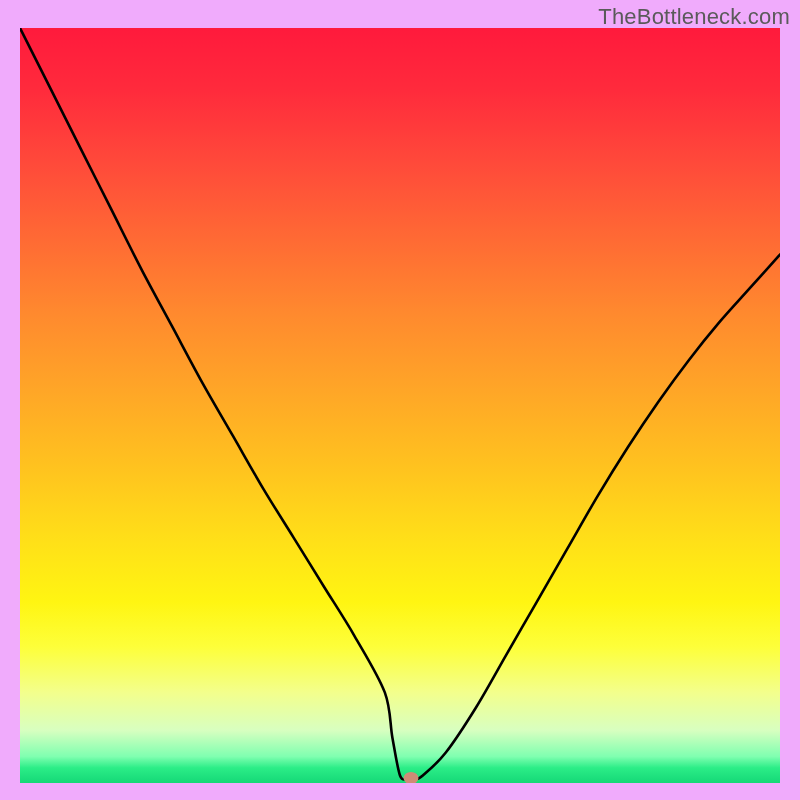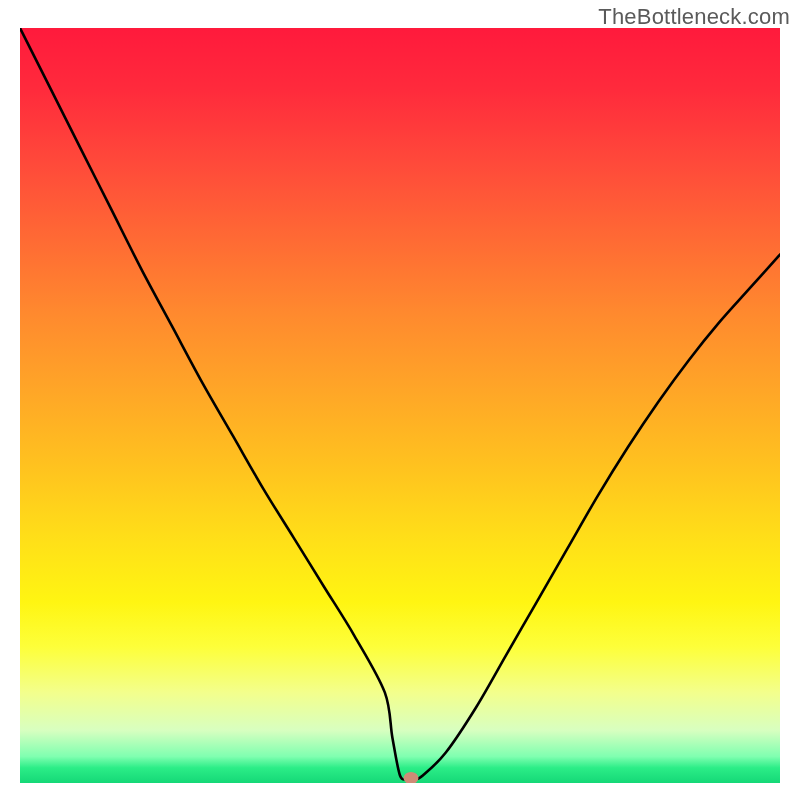--- a/index.html
+++ b/index.html
@@ -8,21 +8,21 @@
     width: 800px;
     height: 800px;
     background: #000;
     overflow: hidden;
     font-family: Arial, Helvetica, sans-serif;
   }
   .frame {
     position: relative;
     width: 800px;
     height: 800px;
-    background: #ffffff;
+    background: #f0abfc;
   }
   .watermark {
     position: absolute;
     top: 4px;
     right: 10px;
     color: #5a5a5a;
     font-size: 22px;
     font-weight: 500;
     letter-spacing: 0.2px;
     z-index: 10;

